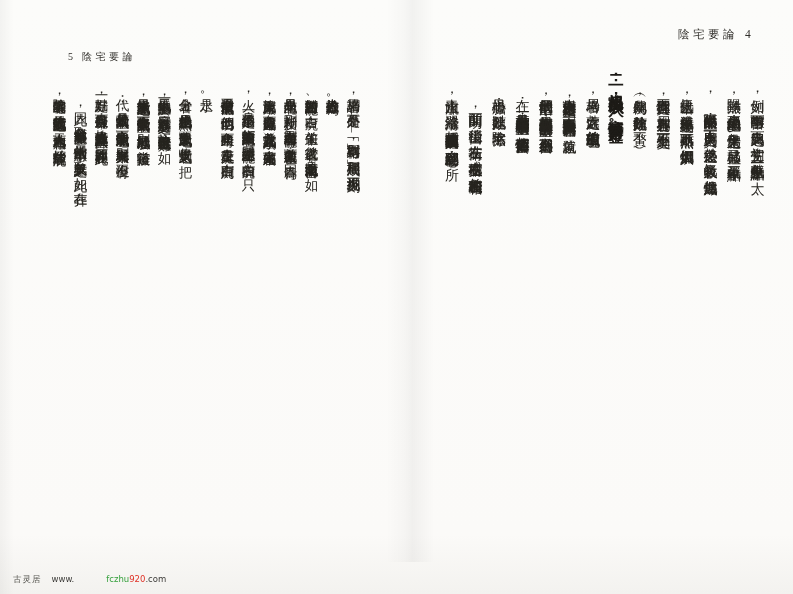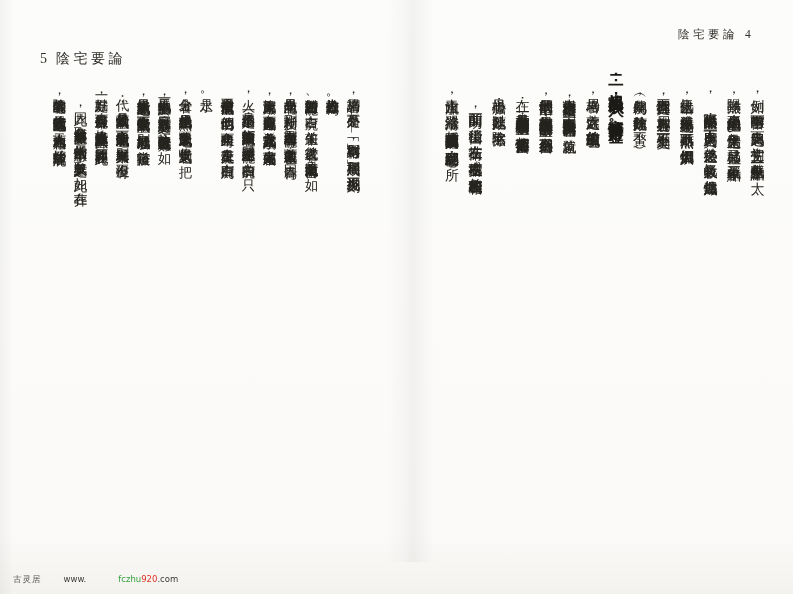--- a/index.html
+++ b/index.html
@@ -21,22 +21,22 @@
     position:absolute;left:0;top:0;width:14px;height:594px;
     background:linear-gradient(90deg,rgba(0,0,0,0.04),rgba(0,0,0,0));
   }
   
   .header-right{
     position:absolute;top:27px;left:678px;
     font-size:11.5px;color:#2f2d29;letter-spacing:3.5px;white-space:nowrap;
   }
   .header-right .hp{letter-spacing:0;margin-left:7px;}
   .header-left{
-    position:absolute;top:50px;left:40px;
-    font-size:14px;color:#2f2d29;letter-spacing:3.5px;white-space:nowrap;
+    position:absolute;top:50px;left:68px;
+    font-size:10px;color:#2f2d29;letter-spacing:3.5px;white-space:nowrap;
   }
   .header-left .hp{letter-spacing:0;margin-right:9px;}
   
   .textblock{
     position:absolute;top:63px;height:500px;
     writing-mode:vertical-rl;
     -webkit-writing-mode:vertical-rl;
     text-orientation:mixed;
     color:#26241f;
   }
@@ -56,21 +56,21 @@
     font-size:15.5px;
     letter-spacing:1.4px;
     color:#1d1b17;
   }
   
   .watermark{
     position:absolute;left:13px;top:574px;
     font-family:"DejaVu Sans", sans-serif;
     font-size:8.5px;white-space:nowrap;color:#3c3b38;
   }
-  .wm-site{color:#55544f;margin-right:22px;letter-spacing:1px;}
+  .wm-site{color:#55544f;margin-right:10px;letter-spacing:1px;}
   .wm-green{color:#35a03c;margin-left:32px;}
   .wm-red{color:#e03227;}
 </style>
 </head>
 <body>
 
 <div class="scan">
   <div class="gutter-shade"></div>
   <div class="edge-shade-left"></div>
 

